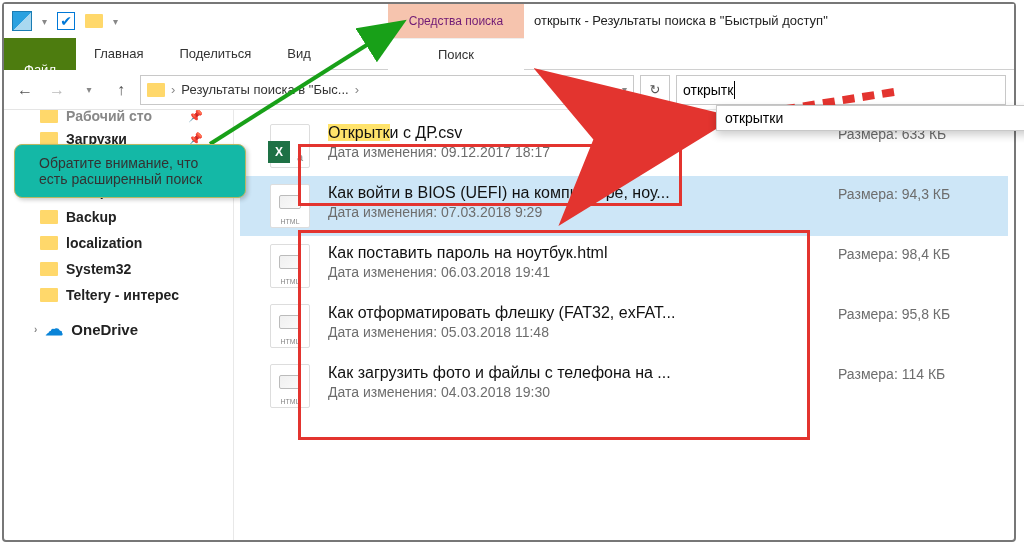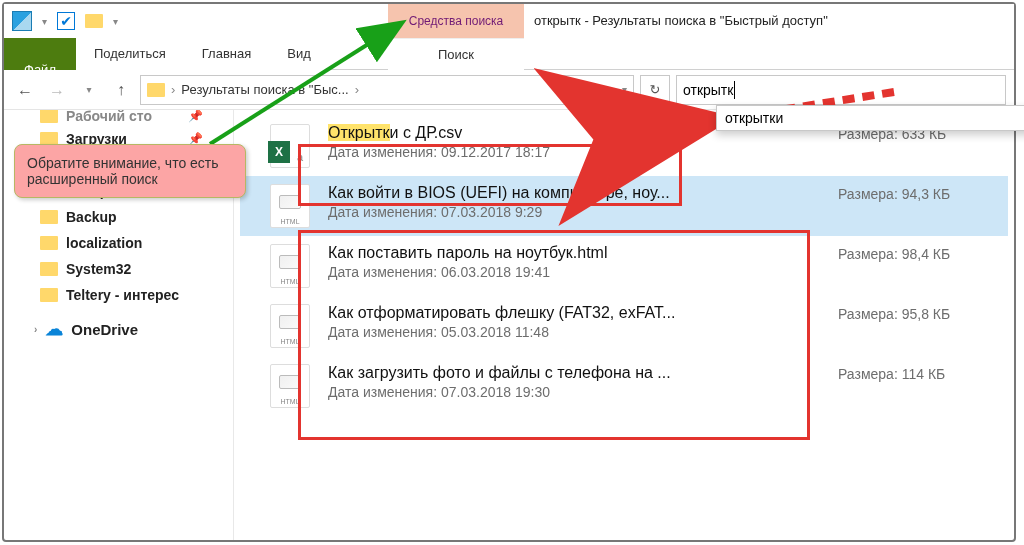--- a/index.html
+++ b/index.html
@@ -220,24 +220,24 @@
   .file-name .hl { background:#ffe36b; }
   .file-date { font-size: 14px; color:#6d6d6d; margin-top:2px; }
   .file-size { width: 160px; text-align:left; font-size:14px; color:#6d6d6d; padding-top:2px;}
   
   .annot { position:absolute; pointer-events:none; }
   .red-box { border:3px solid #e3342f; }
   .tooltip-box {
     position:absolute;
     left: 10px; top: 140px;
     width: 232px;
-    background:#fca5a5;
+    background:#14b8a6;
     border:1px solid #b7b763;
     border-radius:8px;
-    padding:10px 12px;
+    padding:10px 24px;
     font-size:14px;
     color:#333;
     box-shadow: 2px 2px 4px rgba(0,0,0,.2);
     z-index:10;
     pointer-events:none;
   }
   svg.overlay { position:absolute; left:0; top:0; pointer-events:none; }
 </style>
 </head>
 <body>
@@ -251,22 +251,22 @@
       <span class="check-icon">✔</span>
       <span class="folder-mini"></span>
       <span style="color:#888;font-size:10px">▾</span>
     </div>
     <div class="tool-tab">Средства поиска</div>
     <div class="window-title">открытк - Результаты поиска в "Быстрый доступ"</div>
   </div>
 
   <div class="ribbon-tabs">
     <div class="ribbon-tab file">Файл</div>
+    <div class="ribbon-tab">Главная</div>
     <div class="ribbon-tab">Поделиться</div>
-    <div class="ribbon-tab">Главная</div>
     <div class="ribbon-tab">Вид</div>
     <div class="ribbon-tab search-tab">Поиск</div>
   </div>
 
   <div class="navrow">
     <div class="navbtn">←</div>
     <div class="navbtn" style="color:#bbb">→</div>
     <div class="navbtn" style="font-size:10px;color:#888">▾</div>
     <div class="navbtn">↑</div>
     <div class="addressbar">
@@ -376,21 +376,21 @@
           </div>
           <div class="file-size">Размера: 95,8 КБ</div>
         </div>
         <div class="file-item">
           <div class="file-icon">
             <div class="htmlchip"></div>
             <span style="position: absolute; bottom: 2px; font-size: 7px; color: rgb(136, 136, 136); width: 100%; text-align: center;">HTML</span>
           </div>
           <div class="file-main">
             <div class="file-name">Как загрузить фото и файлы с телефона на ...</div>
-            <div class="file-date">Дата изменения: 07.03.2018 19:30</div>
+            <div class="file-date">Дата изменения: 04.03.2018 19:30</div>
           </div>
           <div class="file-size">Размера: 114 КБ</div>
         </div>
       </div>
   </div>
 
   <div class="tooltip-box">Обратите внимание, что есть расширенный поиск</div>
 
   <div class="annot red-box" style="left:294px; top:140px; width:384px; height:62px;"></div>
   <div class="annot red-box" style="left:294px; top:226px; width:512px; height:210px;"></div>

